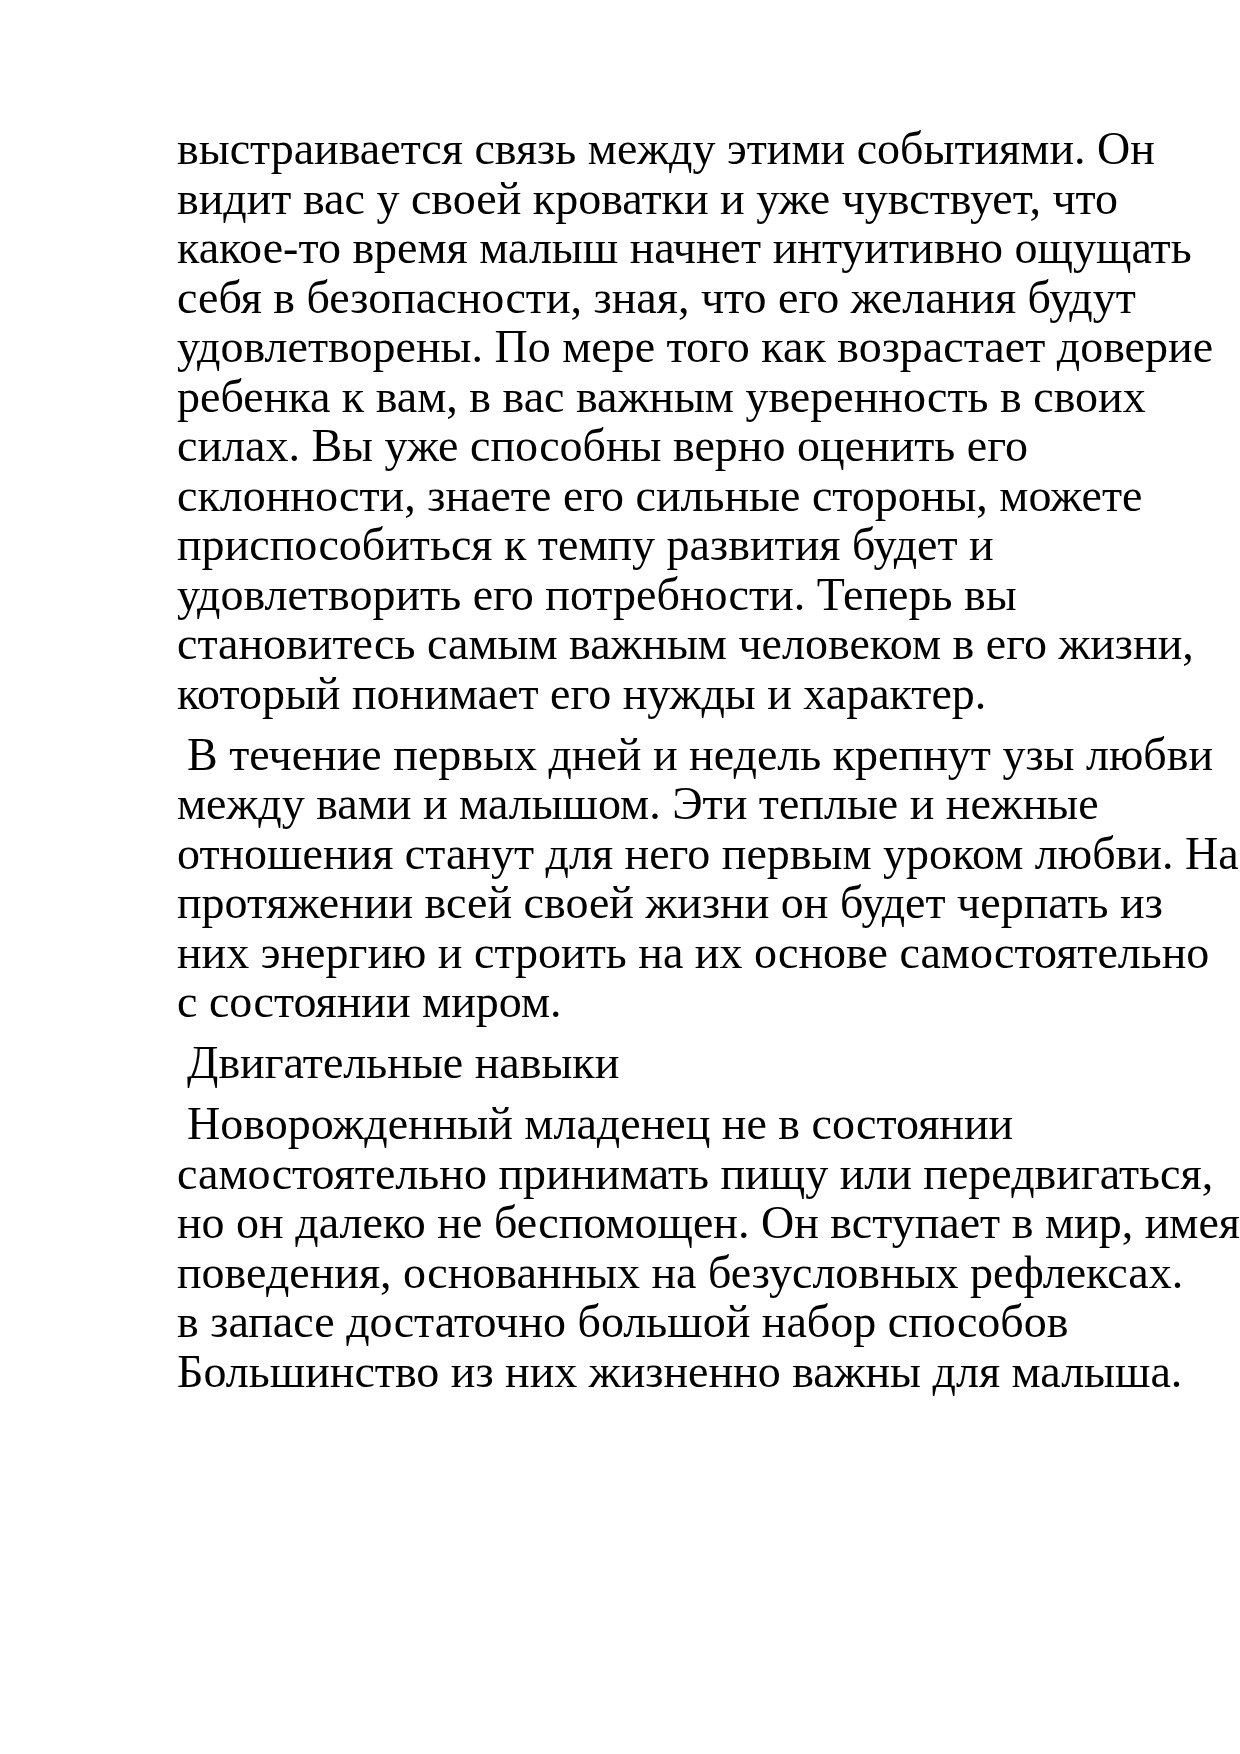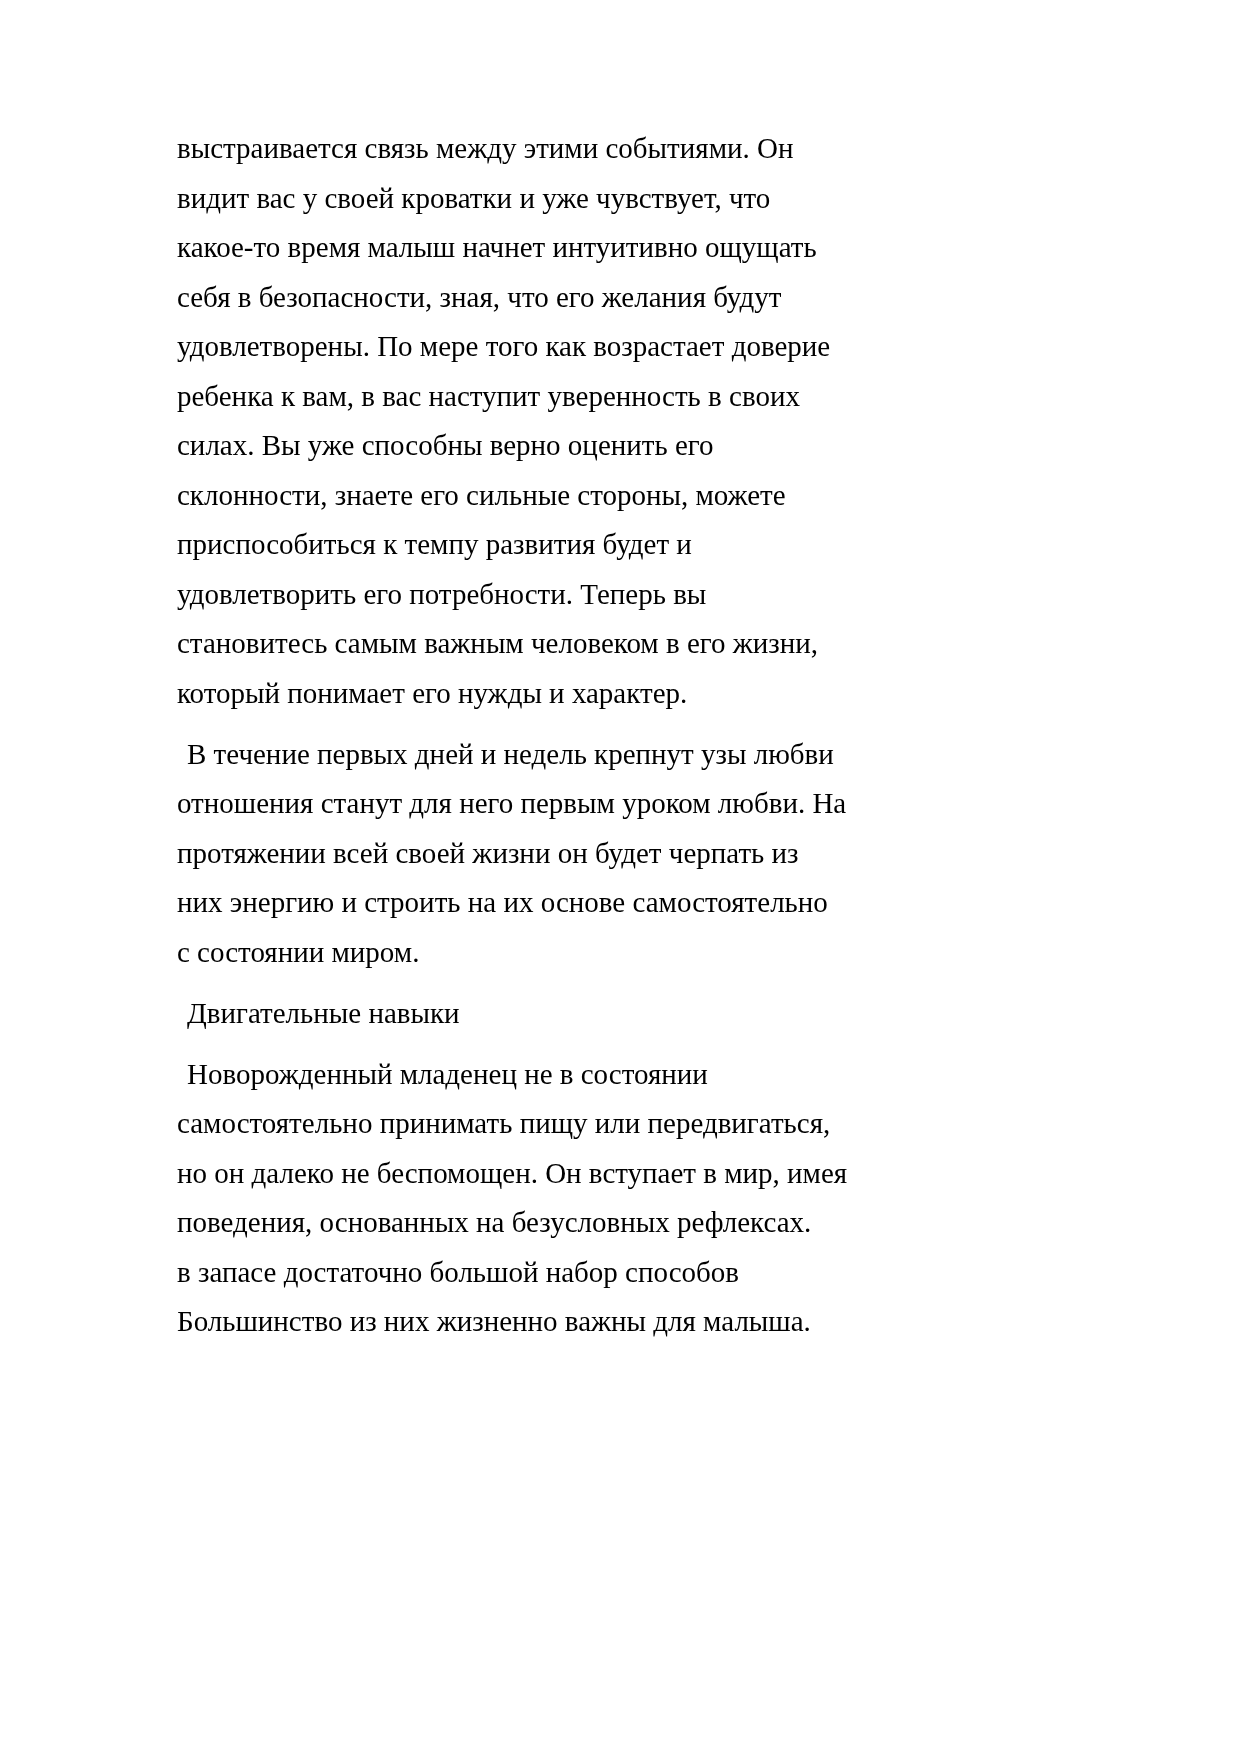--- a/index.html
+++ b/index.html
@@ -20,21 +20,21 @@
     width: 1240px;
     height: 1754px;
     background: #ffffff;
   }
   .text-block {
     position: absolute;
     left: 177px;
     top: 124px;
     width: 1000px;
     font-family: "Liberation Serif", "DejaVu Serif", serif;
-    font-size: 29px;
+    font-size: 46px;
     line-height: 49.5px;
     color: #000000;
   }
   .para {
     margin: 0 0 11.5px 0;
     white-space: nowrap;
   }
   .line {
     display: block;
     height: 49.5px;
@@ -48,31 +48,32 @@
 
 <div class="page">
   <div class="text-block">
 
     <p class="para">
       <span class="line">выстраивается связь между этими событиями. Он</span>
       <span class="line">видит вас у своей кроватки и уже чувствует, что</span>
       <span class="line">какое-то время малыш начнет интуитивно ощущать</span>
       <span class="line">себя в безопасности, зная, что его желания будут</span>
       <span class="line">удовлетворены. По мере того как возрастает доверие</span>
-      <span class="line">ребенка к вам, в вас наступит уверенность в своих</span>
+      <span class="line">ребенка к вам, в вас важным уверенность в своих</span>
       <span class="line">силах. Вы уже способны верно оценить его</span>
       <span class="line">склонности, знаете его сильные стороны, можете</span>
       <span class="line">приспособиться к темпу развития будет и</span>
       <span class="line">удовлетворить его потребности. Теперь вы</span>
       <span class="line">становитесь самым важным человеком в его жизни,</span>
       <span class="line">который понимает его нужды и характер.</span>
     </p>
 
     <p class="para">
       <span class="line indent">В течение первых дней и недель крепнут узы любви</span>
+      <span class="line">между вами и малышом. Эти теплые и нежные</span>
       <span class="line">отношения станут для него первым уроком любви. На</span>
       <span class="line">протяжении всей своей жизни он будет черпать из</span>
       <span class="line">них энергию и строить на их основе самостоятельно</span>
       <span class="line">с состоянии миром.</span>
     </p>
 
     <p class="para">
       <span class="line indent">Двигательные навыки</span>
     </p>
 

